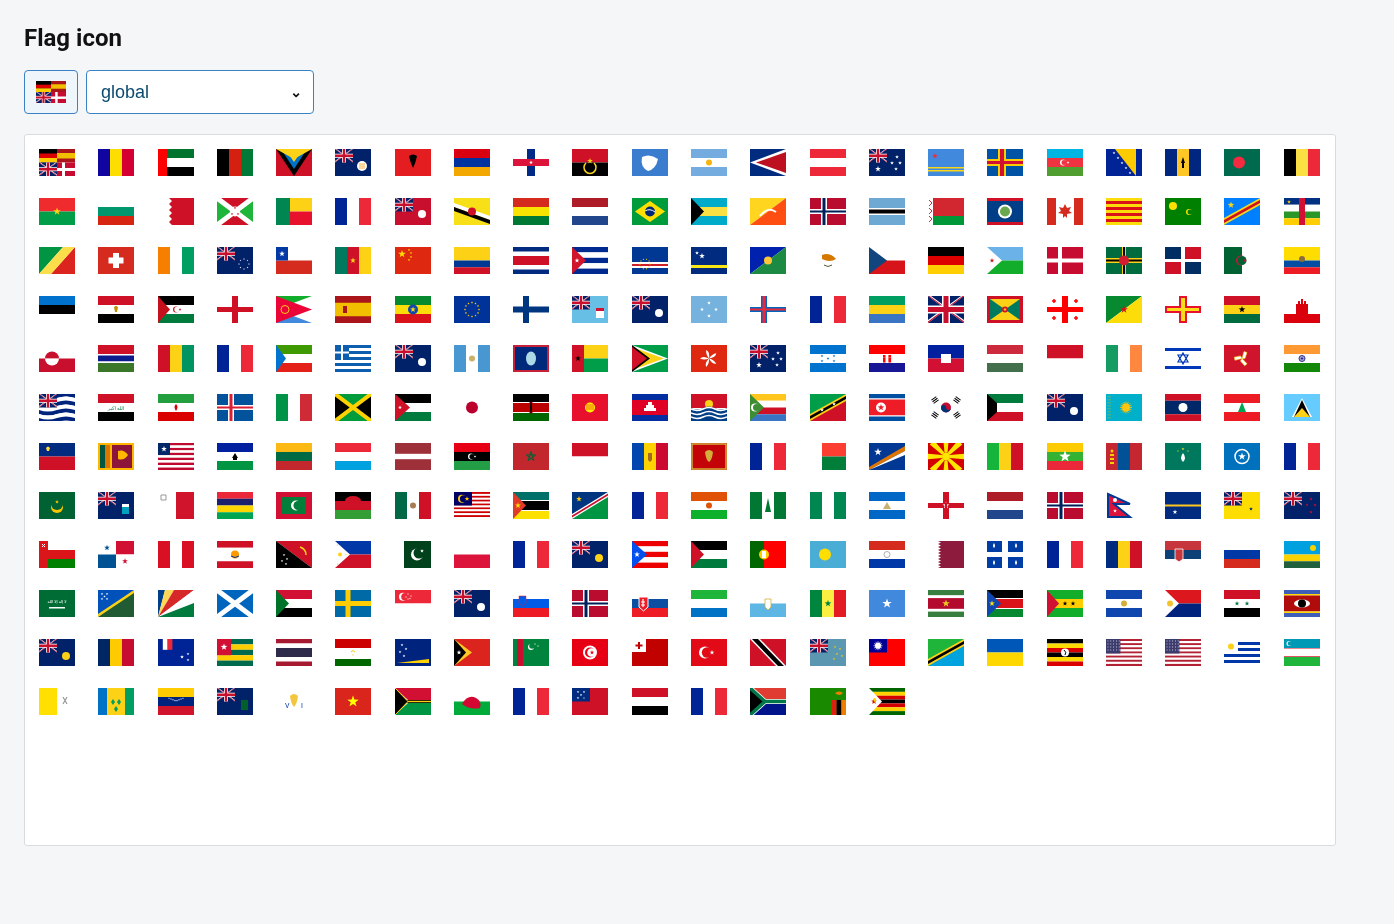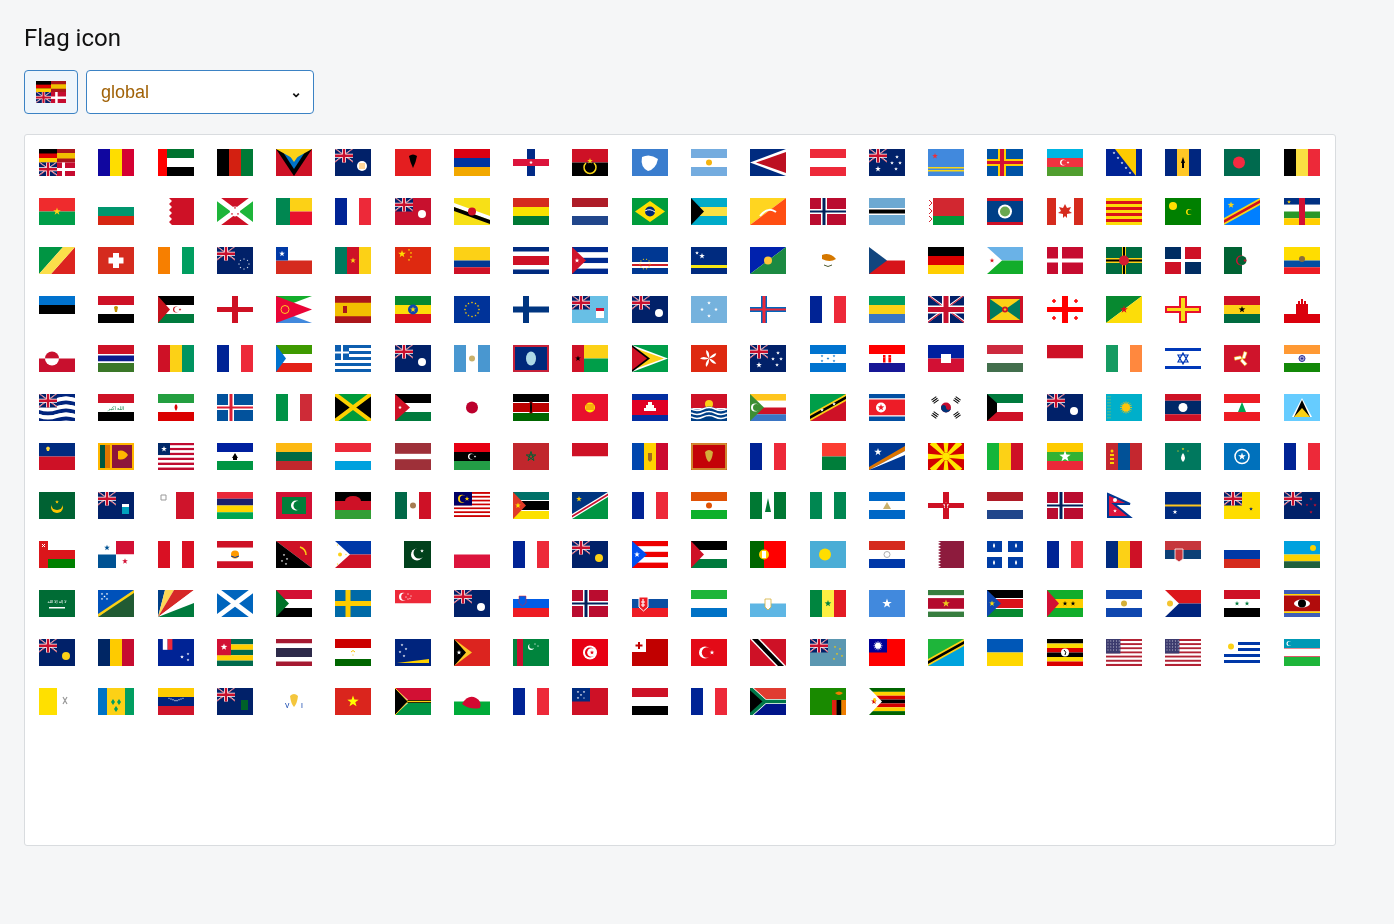--- a/index.html
+++ b/index.html
@@ -5,21 +5,21 @@
   * { box-sizing: border-box; }
   body {
     margin: 0;
     padding: 24px;
     background: #f5f6f7;
     font-family: -apple-system, BlinkMacSystemFont, "Segoe UI", Roboto, Helvetica, Arial, sans-serif;
     color: #111;
   }
   .heading {
     font-size: 24px;
-    font-weight: 400;
+    font-weight: 700;
     margin-bottom: 18px;
   }
   .controls {
     display: flex;
     gap: 8px;
     margin-bottom: 20px;
   }
   .current-flag-btn {
     width: 54px;
     height: 44px;
@@ -39,21 +39,21 @@
   .select-wrap select {
     appearance: none;
     -webkit-appearance: none;
     width: 228px;
     height: 44px;
     border: 1px solid #3b82c4;
     border-radius: 4px;
     background: #fff;
     padding: 0 36px 0 14px;
     font-size: 18px;
-    color: #a16207;
+    color: #0c4a6e;
     cursor: pointer;
   }
   .select-wrap .chev {
     position: absolute;
     right: 12px;
     pointer-events: none;
     font-size: 14px;
     font-weight: 700;
     color: #111;
   }

